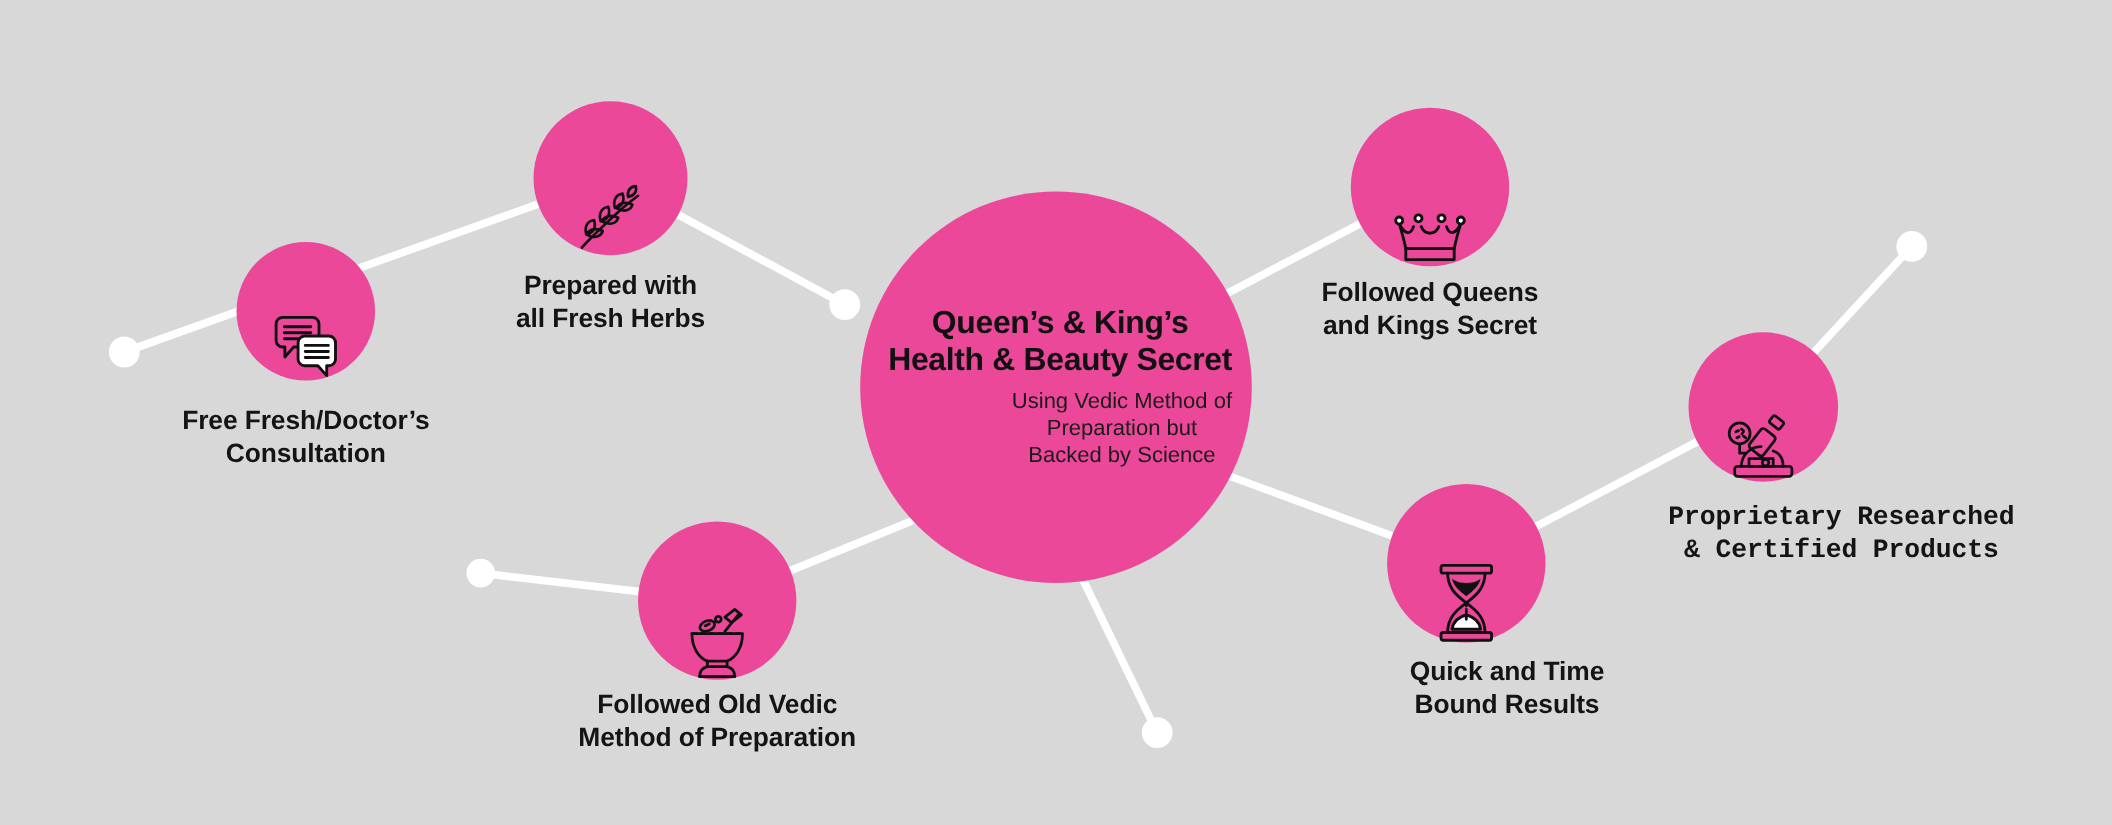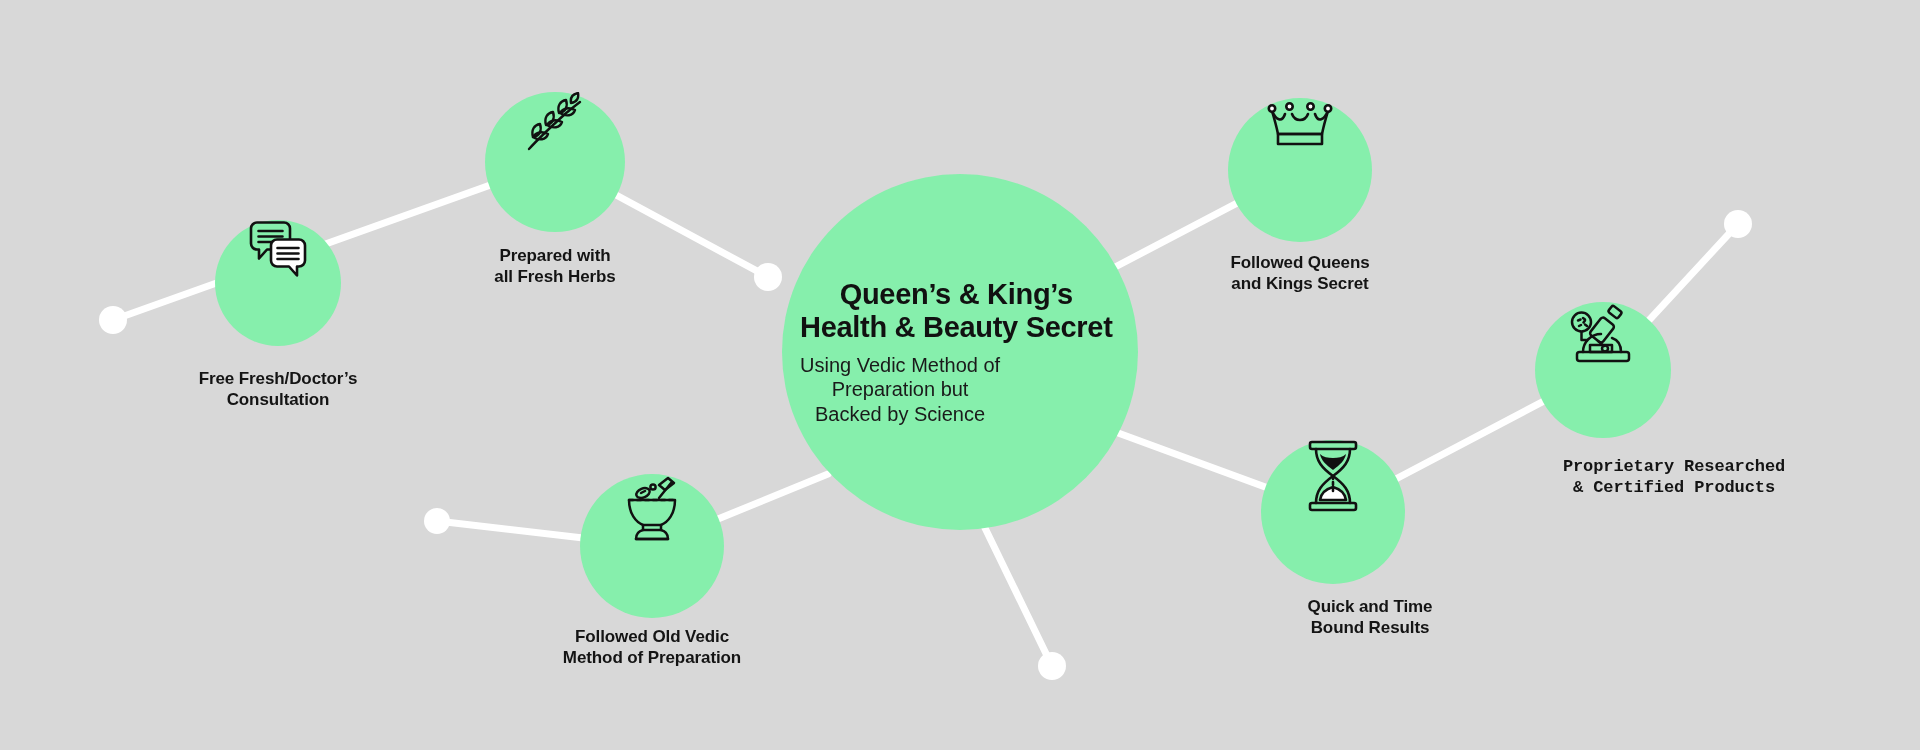--- a/index.html
+++ b/index.html
@@ -23,23 +23,23 @@
     position: absolute;
     left: 0;
     top: 0;
     width: 1920px;
     height: 750px;
   }
   .node {
     position: absolute;
     transform: translate(-50%, -50%);
     border-radius: 50%;
-    background: #86efac;
+    background: #ec4899;
     display: flex;
-    align-items: flex-start;
+    align-items: flex-end;
     justify-content: center;
   }
   .node.hub {
     flex-direction: column;
     text-align: center;
     padding: 0 18px;
     box-sizing: border-box;
   }
   .hub-title {
     font-weight: 700;
@@ -55,21 +55,21 @@
     font-size: 20px;
     line-height: 1.22;
     color: #1a1a1a;
     white-space: pre-line;
   }
   .label {
     position: absolute;
     transform: translate(-50%, 0);
     text-align: center;
     font-weight: 700;
-    font-size: 17px;
+    font-size: 24px;
     line-height: 1.26;
     color: #141414;
     letter-spacing: -0.1px;
     white-space: pre-line;
     width: 420px;
   }
   .icon-svg {
     display: block;
   }
 </style>

